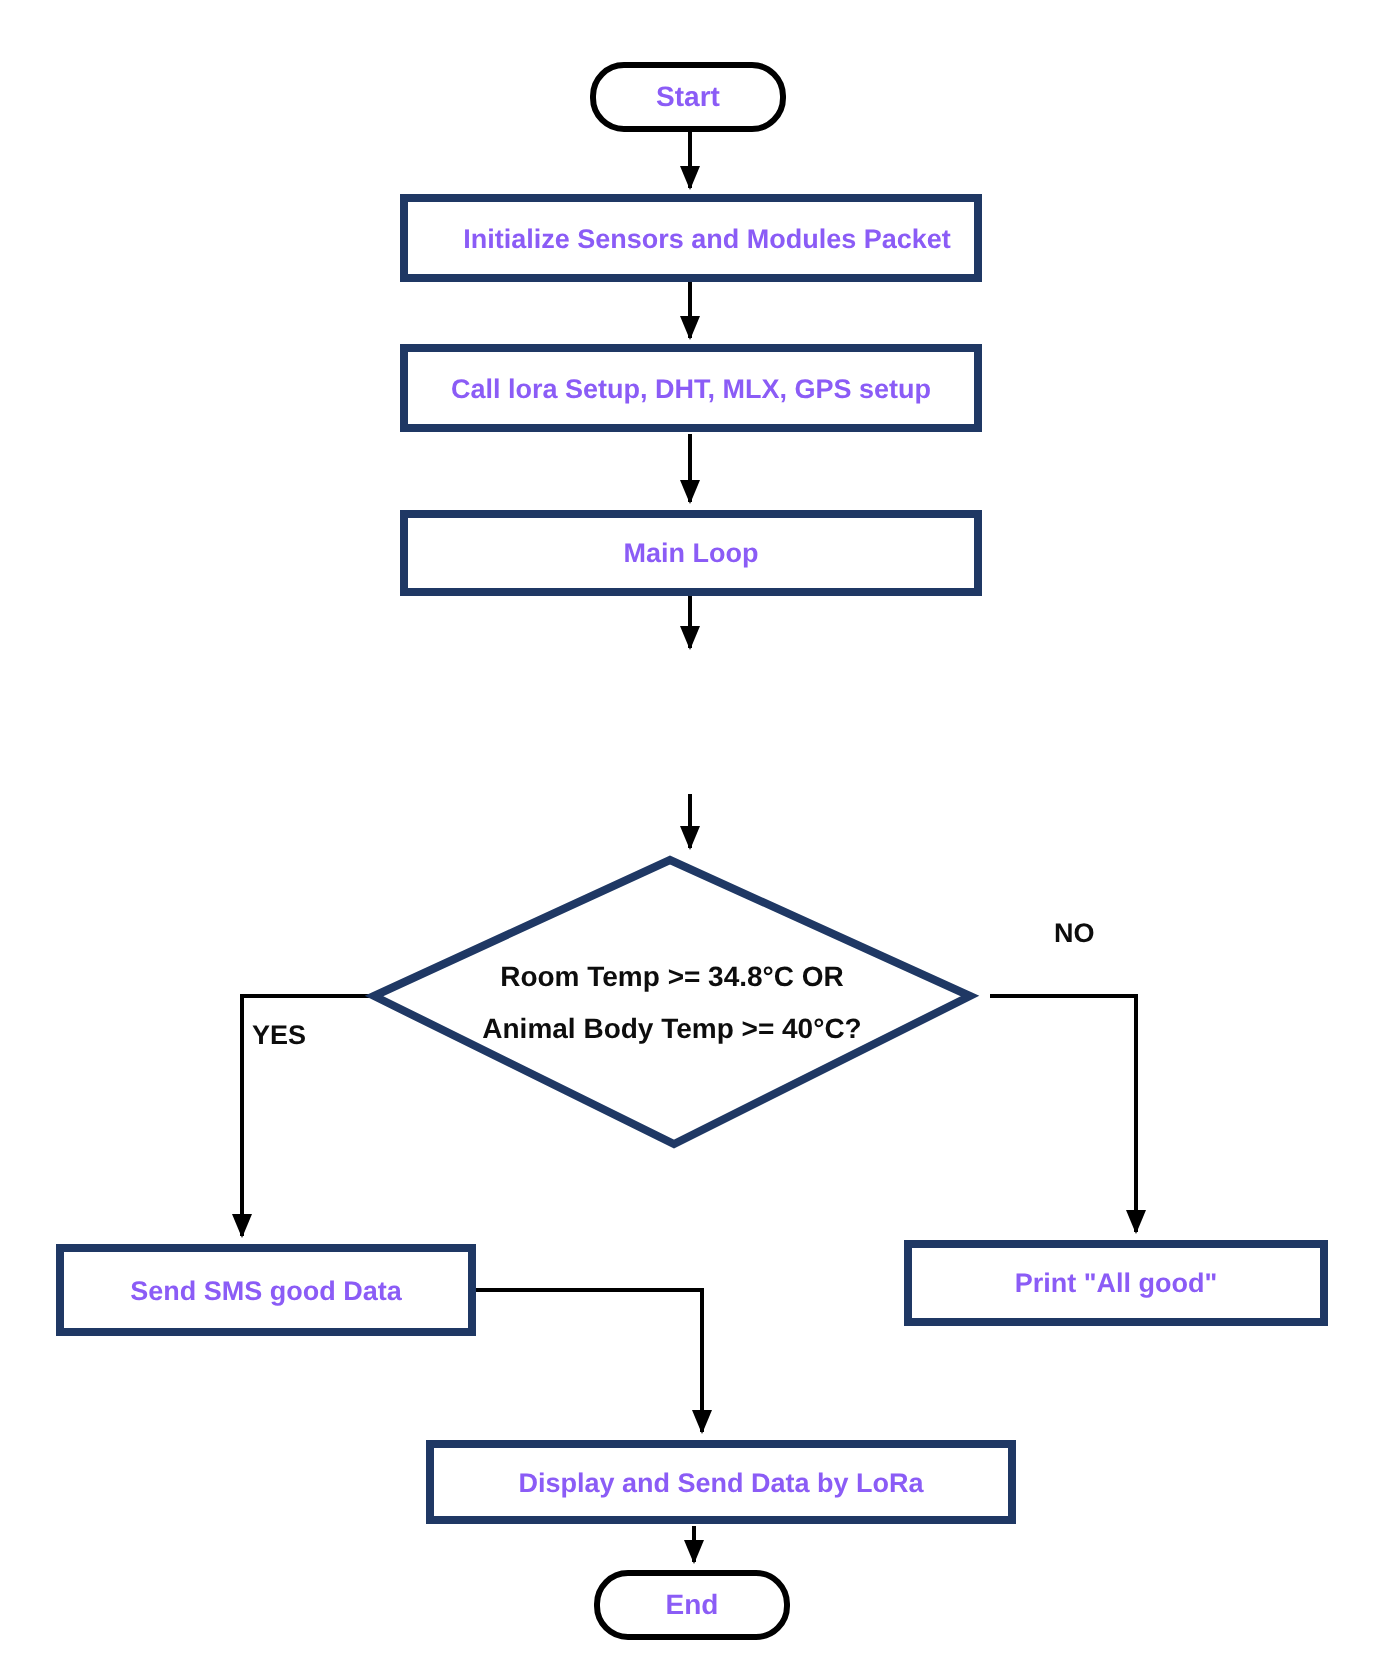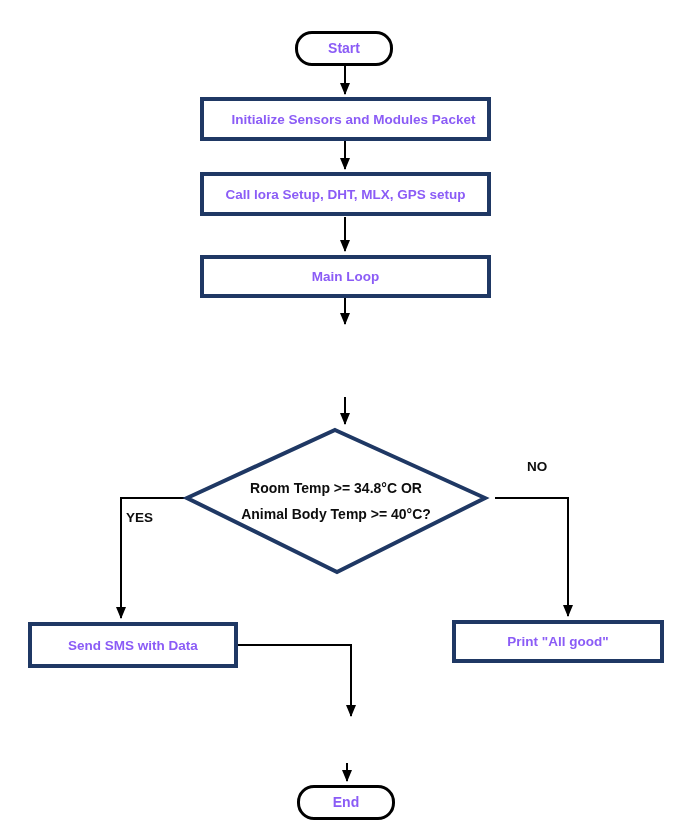--- a/index.html
+++ b/index.html
@@ -130,20 +130,21 @@
     <svg width="308" height="154" viewBox="0 0 308 154">
       <polygon points="153,6 303,74 155,148 5,74" fill="#ffffff" stroke="#1f3864" stroke-width="4"></polygon>
     </svg>
     <div id="decision-label">Room Temp &gt;= 34.8°C OR
 Animal Body Temp &gt;= 40°C?</div>
   </div>
 
   <div class="branch-label" id="label-yes">YES</div>
   <div class="branch-label" id="label-no">NO</div>
 
-  <div class="node process" id="node-sms">Send SMS with Data</div>
+  <div class="node process" id="node-sms">Send SMS good Data</div>
 
   <div class="node process" id="node-print">Print "All good"</div>
 
+  <div class="node process" id="node-display">Display and Send Data by LoRa</div>
 
   <div class="node terminator" id="node-end">End</div>
 
 </div>
 
 </body></html>

